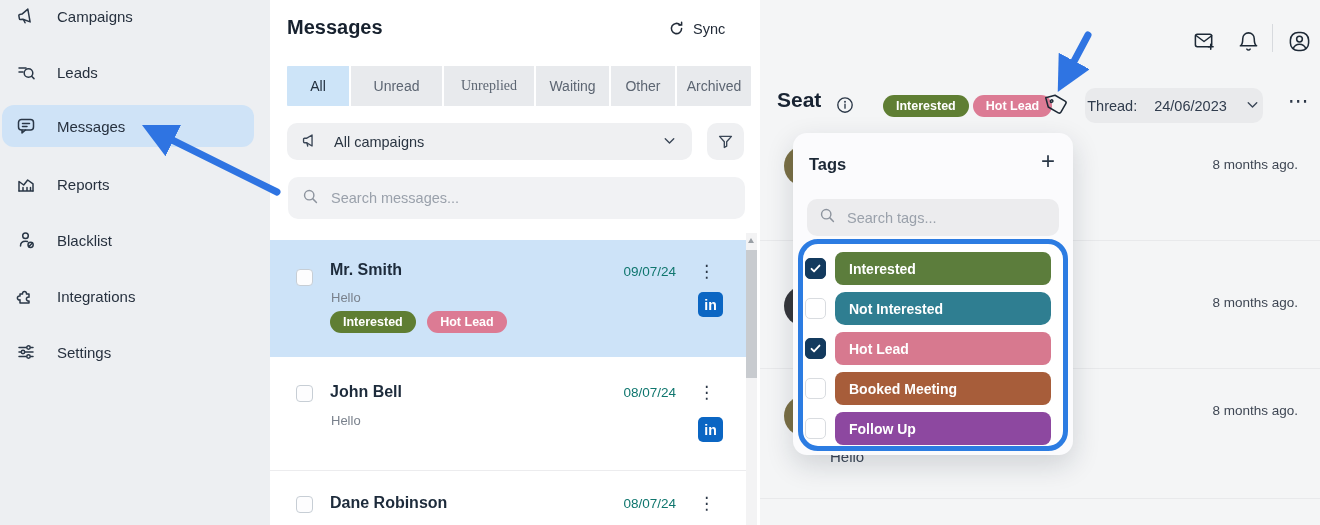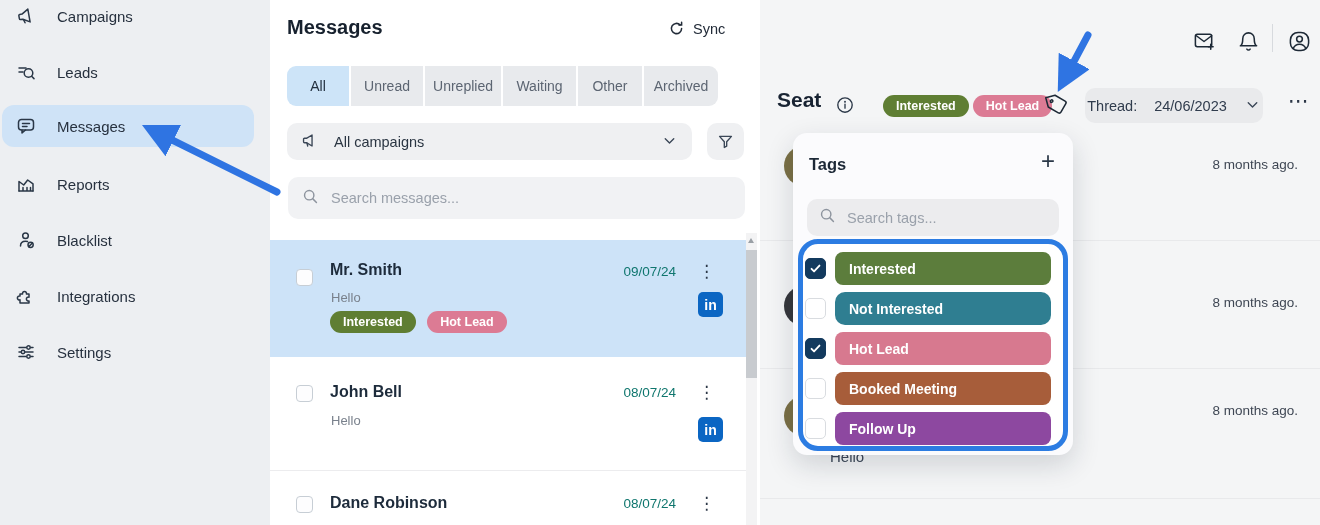--- a/index.html
+++ b/index.html
@@ -12,24 +12,24 @@
     padding-left:13px;gap:21px;color:#27313f;font-size:15px;cursor:pointer;}
   .side-item.active{background:#cfe3f7;border-radius:12px;height:42px;}
   .sicon{width:21px;height:21px;display:flex;align-items:center;justify-content:center;color:#2a3747;}
   .sicon svg{width:20px;height:20px;stroke:#2a3747;fill:none;stroke-width:1.5;stroke-linecap:round;stroke-linejoin:round;}
   
   #middle{position:absolute;left:270px;top:0;width:490px;height:525px;background:#ffffff;}
   #mid-title{position:absolute;left:17px;top:16px;font-size:20px;font-weight:700;color:#17212e;}
   #sync-btn{position:absolute;left:398px;top:20px;display:flex;align-items:center;gap:8px;
     font-size:14.5px;color:#222b38;cursor:pointer;}
   #sync-btn svg{width:17px;height:17px;stroke:#222b38;fill:none;stroke-width:1.8;stroke-linecap:round;}
-  #tabs{position:absolute;left:17px;top:66px;height:40px;display:flex;gap:2px;border-radius:9px;overflow:hidden;}
+  #tabs{position:absolute;left:17px;top:66px;height:40px;display:flex;gap:2px;border-radius:1px;overflow:hidden;}
   .tab{background:#e8eaed;color:#5c6572;font-size:14px;display:flex;align-items:center;justify-content:center;cursor:pointer;}
   .tab.active{background:#cde4f8;color:#23303f;}
-  .tab:nth-child(1){width:62px;}.tab:nth-child(2){width:72px;text-align:right;}.tab:nth-child(3){width:76px;}
+  .tab:nth-child(1){width:62px;}.tab:nth-child(2){width:91px;text-align:right;}.tab:nth-child(3){width:90px;font-family:Liberation Serif, serif;}
   .tab:nth-child(4){width:73px;}.tab:nth-child(5){width:64px;}.tab:nth-child(6){width:74px;}
   #campaign-select{position:absolute;left:17px;top:123px;width:405px;height:37px;background:#eff0f2;
     border-radius:10px;display:flex;align-items:center;padding:0 14px;gap:16px;font-size:14.5px;color:#2a3542;cursor:pointer;}
   #campaign-select .spacer{flex:1;}
   #filter-btn{position:absolute;left:437px;top:123px;width:37px;height:37px;background:#eff0f2;border-radius:10px;
     display:flex;align-items:center;justify-content:center;cursor:pointer;}
   .ic-sm svg{width:17px;height:17px;stroke:#3a4656;fill:none;stroke-width:1.6;stroke-linecap:round;stroke-linejoin:round;}
   #msg-search{position:absolute;left:18px;top:177px;width:457px;height:42px;background:#f1f2f4;border-radius:10px;
     display:flex;align-items:center;padding:0 14px;gap:10px;}
   #msg-search input,#tag-search input{border:none;outline:none;background:transparent;font-size:14.5px;color:#333;

